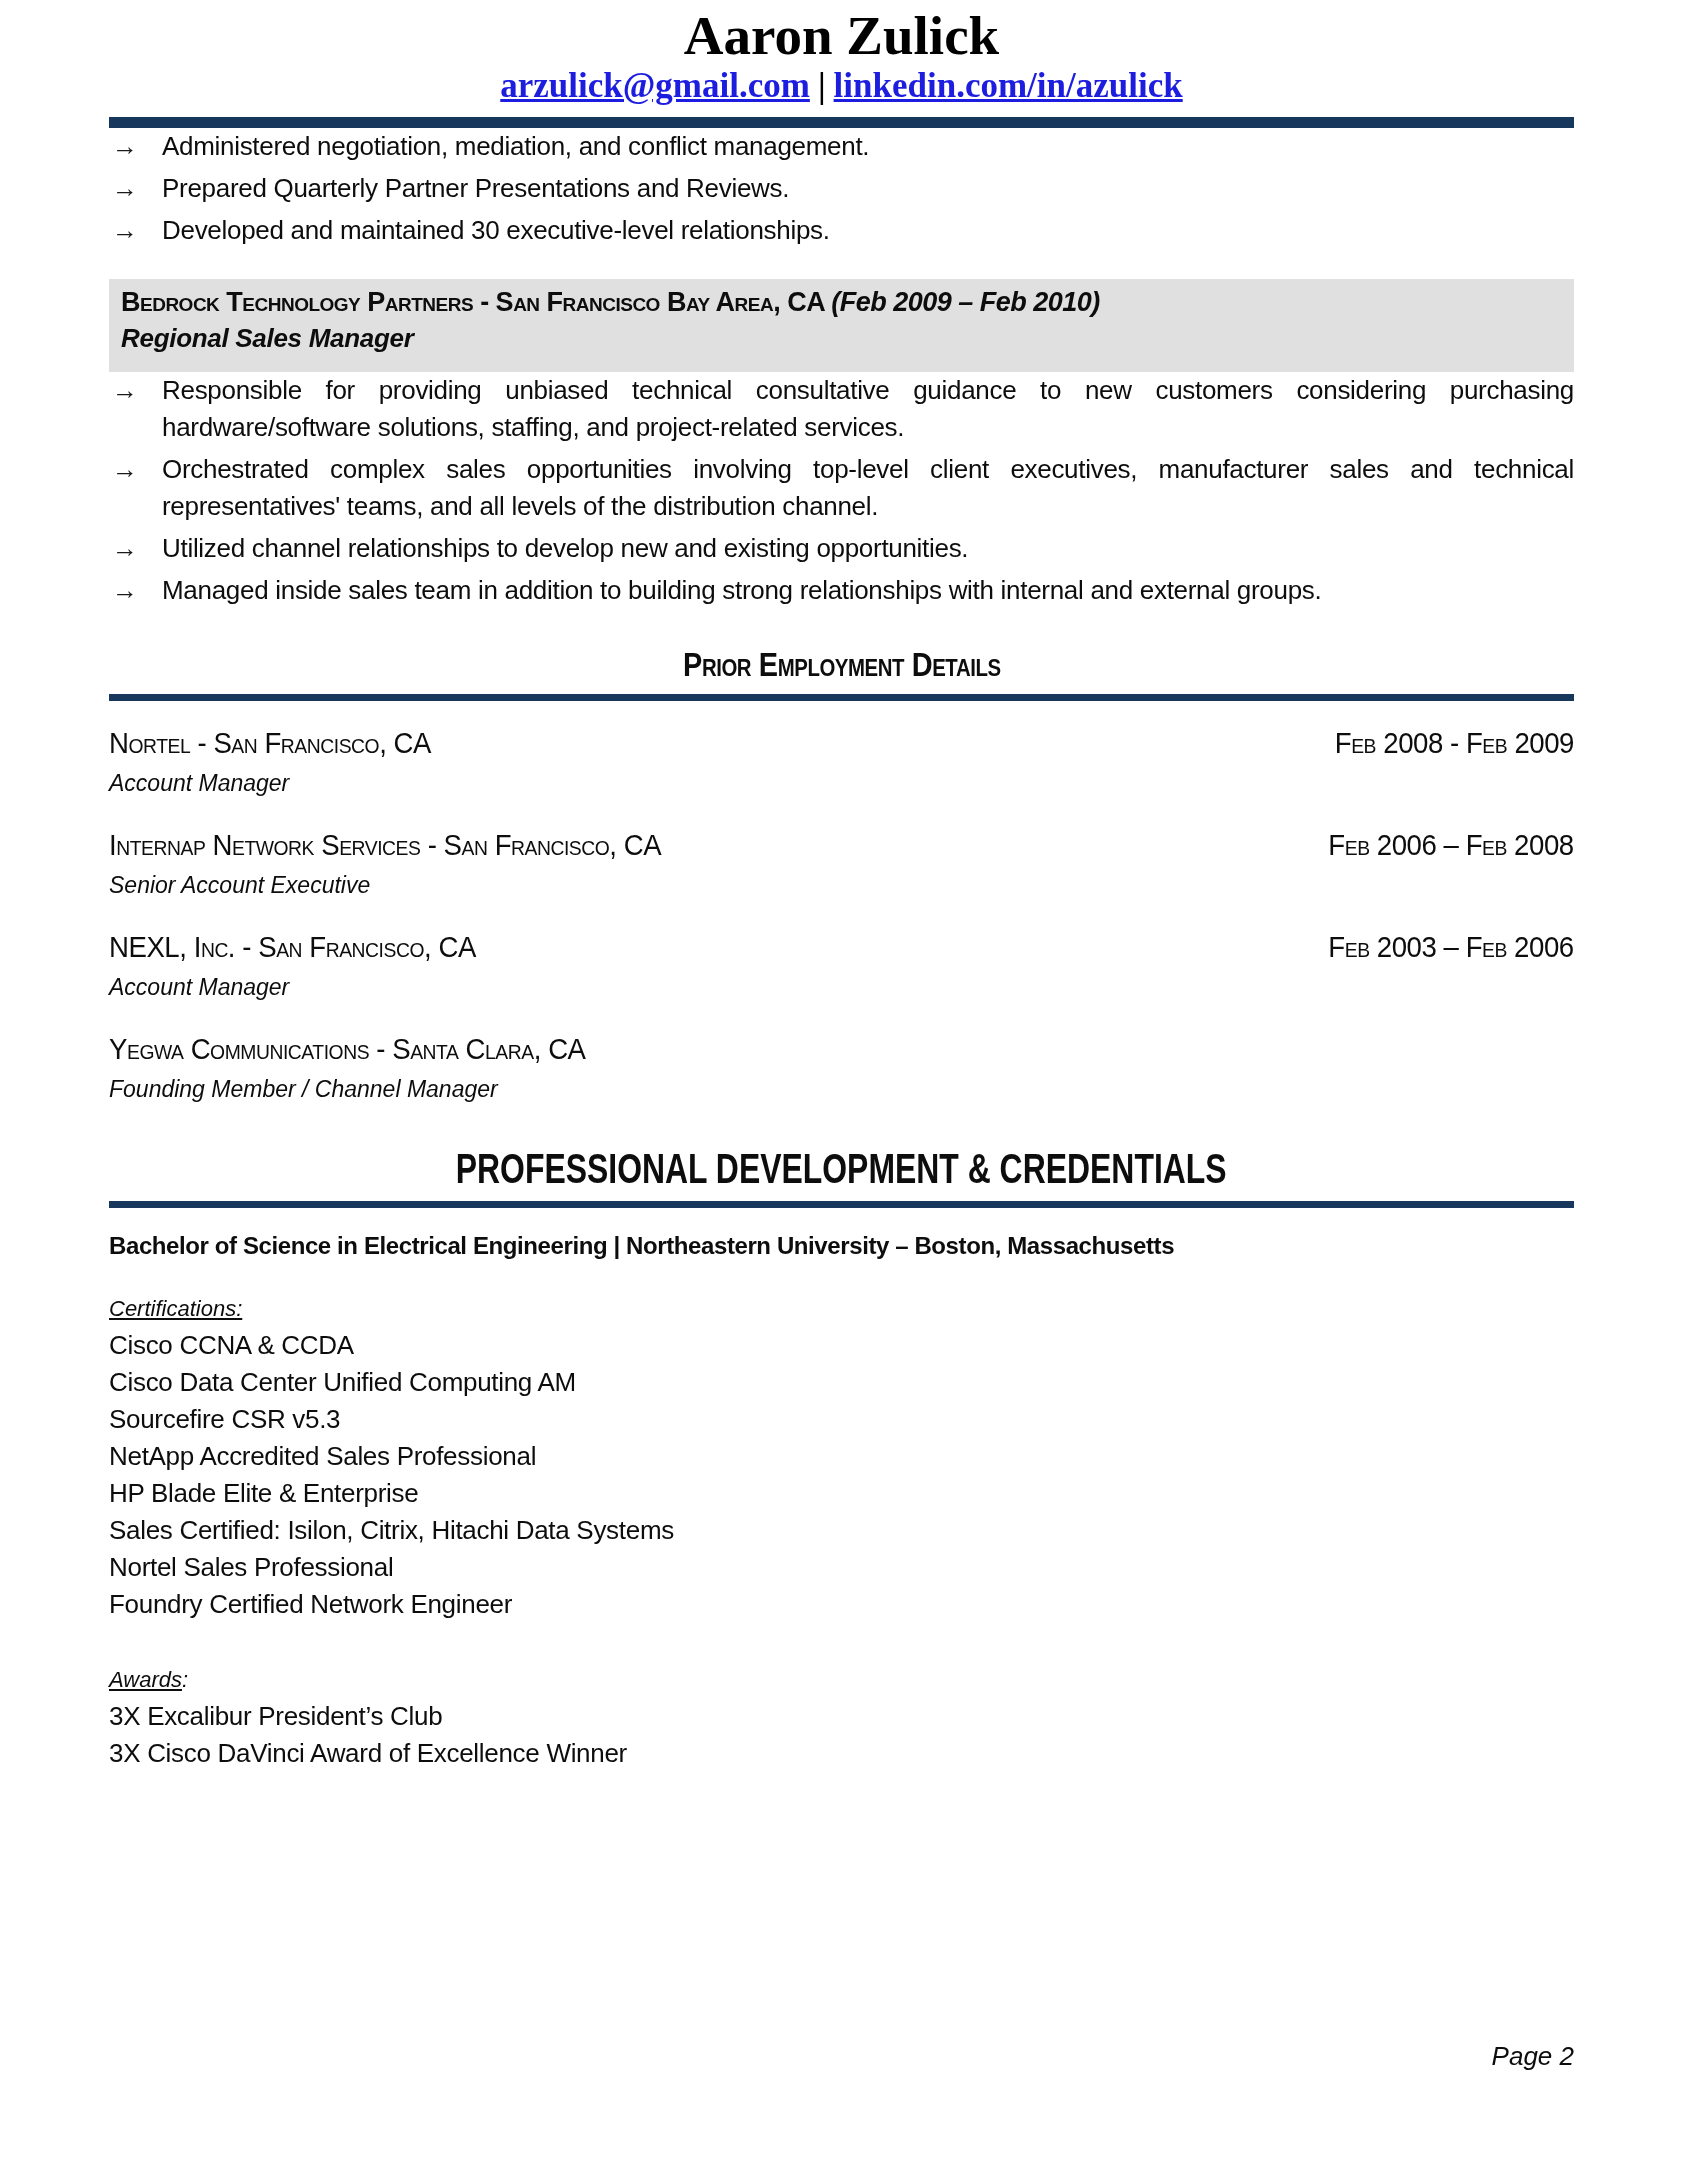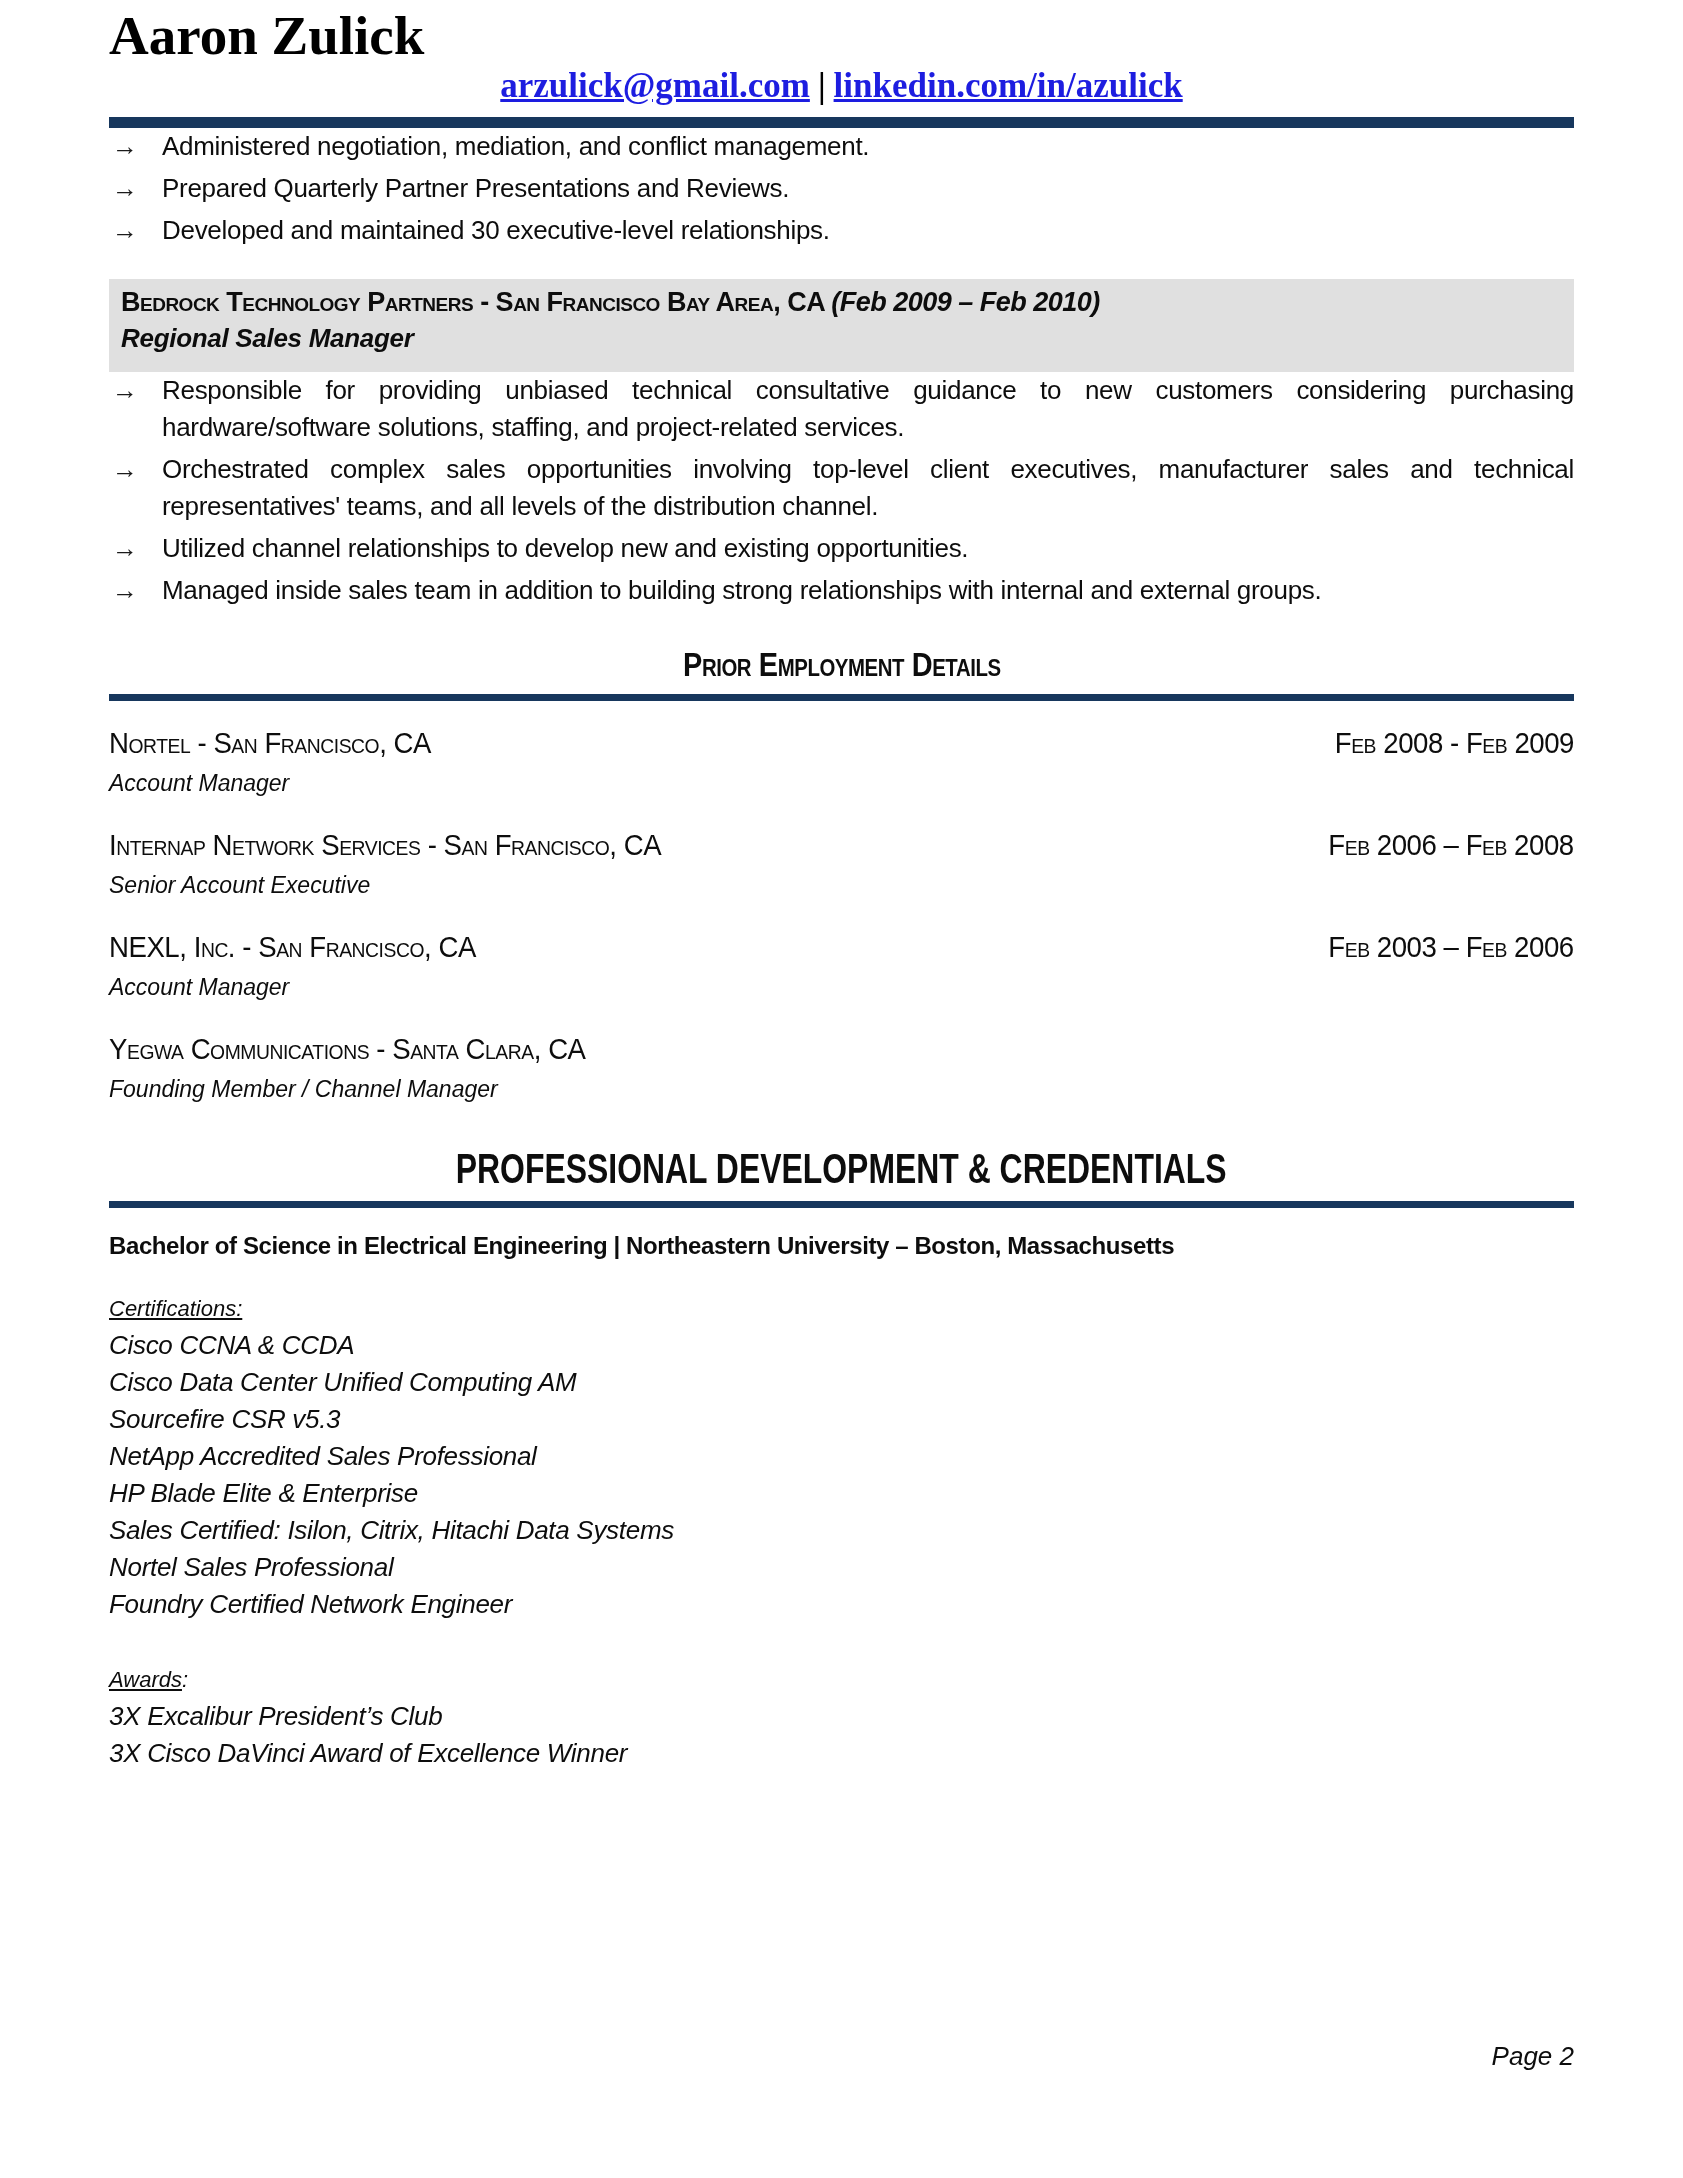--- a/index.html
+++ b/index.html
@@ -11,20 +11,21 @@
     background: #ffffff;
     font-family: "Liberation Sans", sans-serif;
     color: #0d0d0d;
     overflow: hidden;
     box-sizing: border-box;
     padding: 6px 109px 0 109px;
   }
   
   .doc-title {
     margin: 0;
+    text-align: center;
     font-family: "Liberation Serif", serif;
     font-weight: bold;
     font-size: 55px;
     line-height: 59px;
     color: #000;
   }
   .contact-line {
     margin-top: 2px;
     text-align: center;
     font-family: "Liberation Serif", serif;
@@ -139,21 +140,21 @@
     line-height: 36px;
     letter-spacing: -0.4px;
   }
   .list-label {
     margin-top: 26px;
     font-style: italic;
     font-size: 22px;
     line-height: 37px;
   }
   .list-label .u { text-decoration: underline; }
-  .plain-list { margin: 0; padding: 0; list-style: none; font-style: italic; }
+  .plain-list { margin: 0; padding: 0; list-style: none; }
   .plain-list li {
     font-size: 26px;
     line-height: 37px;
     letter-spacing: -0.3px;
   }
   .awards-block { margin-top: 38px; }
 
   .page-number {
     position: absolute;
     top: 2041px;

